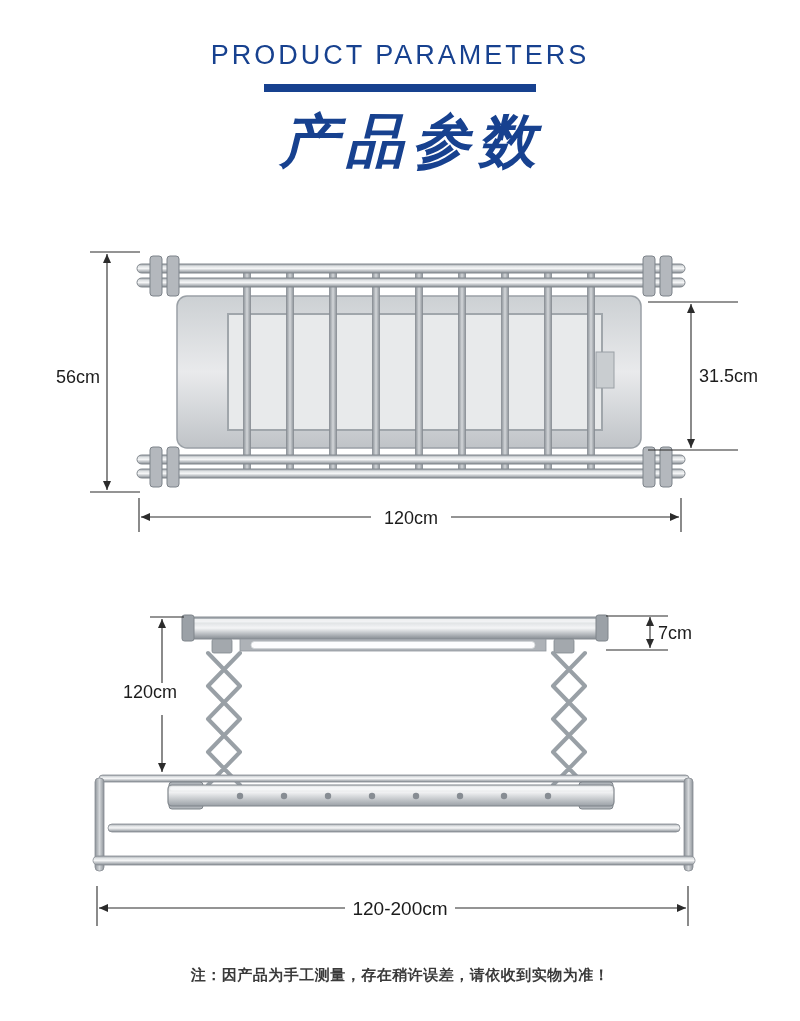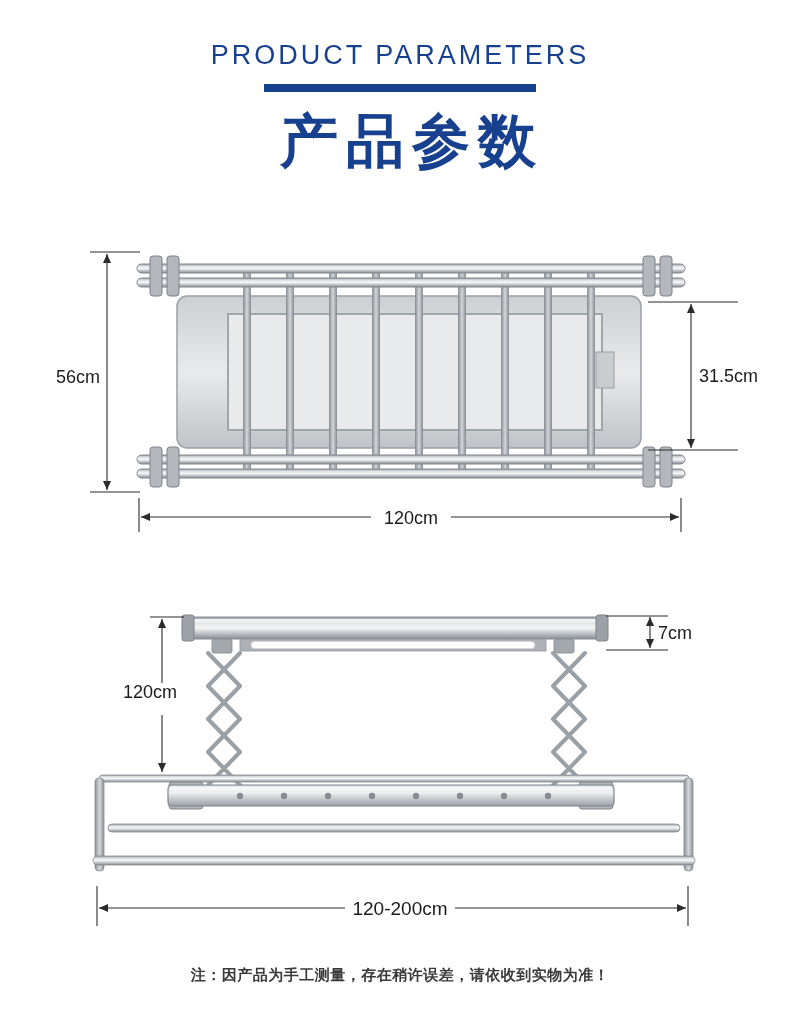--- a/index.html
+++ b/index.html
@@ -24,20 +24,21 @@
     transform: translateX(-50%);
     width: 272px; height: 8px;
     background: var(--accent, #17418f);
   }
   .title-zh {
     position: absolute; top: 103px; left: 0; width: 100%;
     text-align: center;
     font-size: 58px; font-weight: 700; letter-spacing: 8px;
     padding-left: 24px;
     color: var(--accent, #17418f);
+    font-style: italic;
   }
   .diagram { position: absolute; top: 235px; left: 0; }
   .note {
     position: absolute; top: 966px; left: 0; width: 100%;
     text-align: center;
     font-size: 15px; color: #3a3a3a; letter-spacing: 0.5px; font-weight: bold;
   }
   .dim {
     font-family: "Liberation Sans", "DejaVu Sans", sans-serif;
     font-size: 18px; fill: #1c1c1c;

